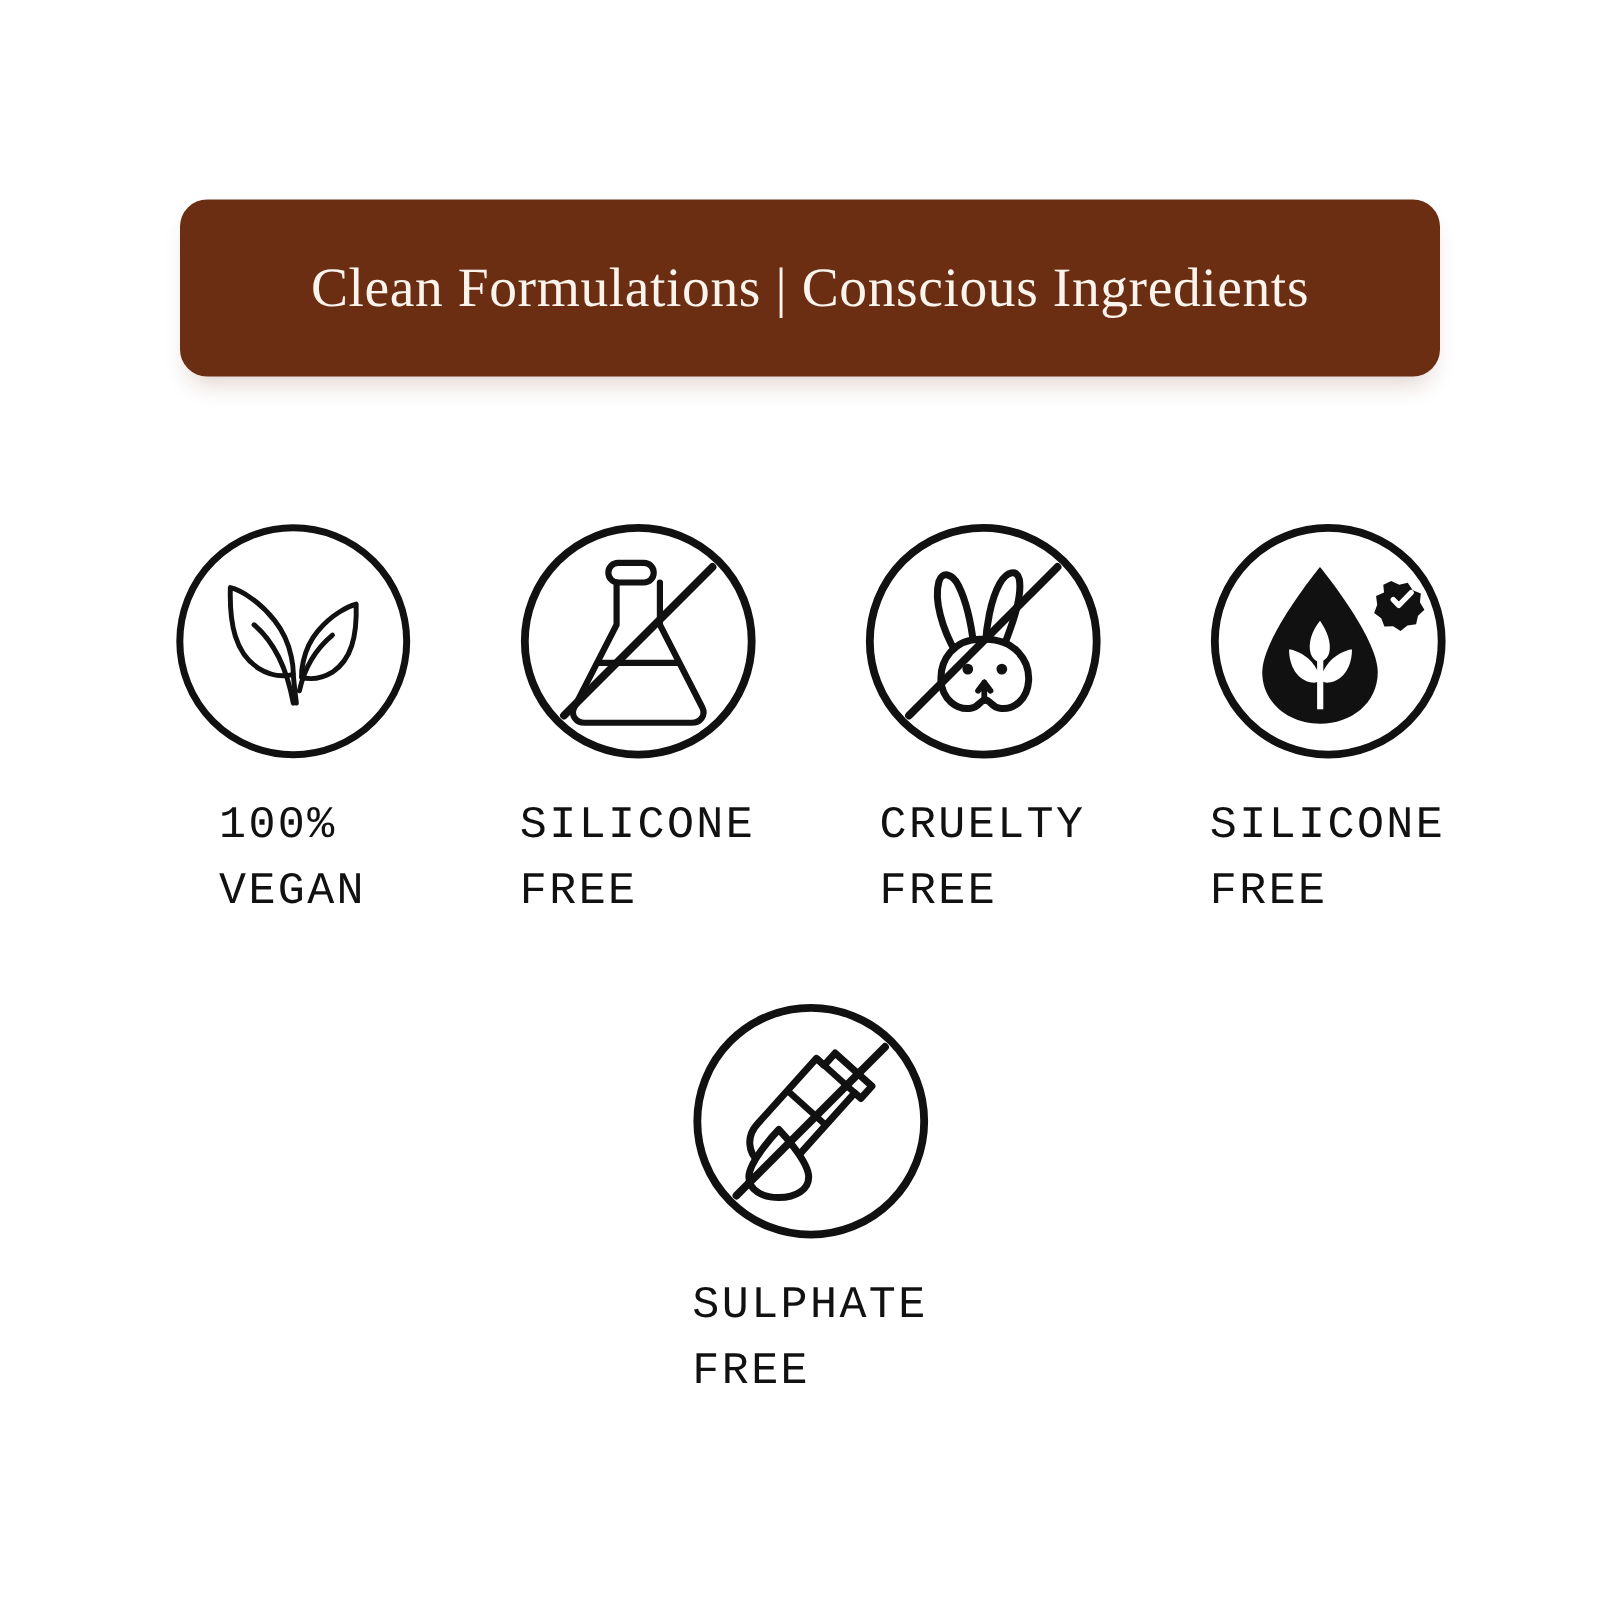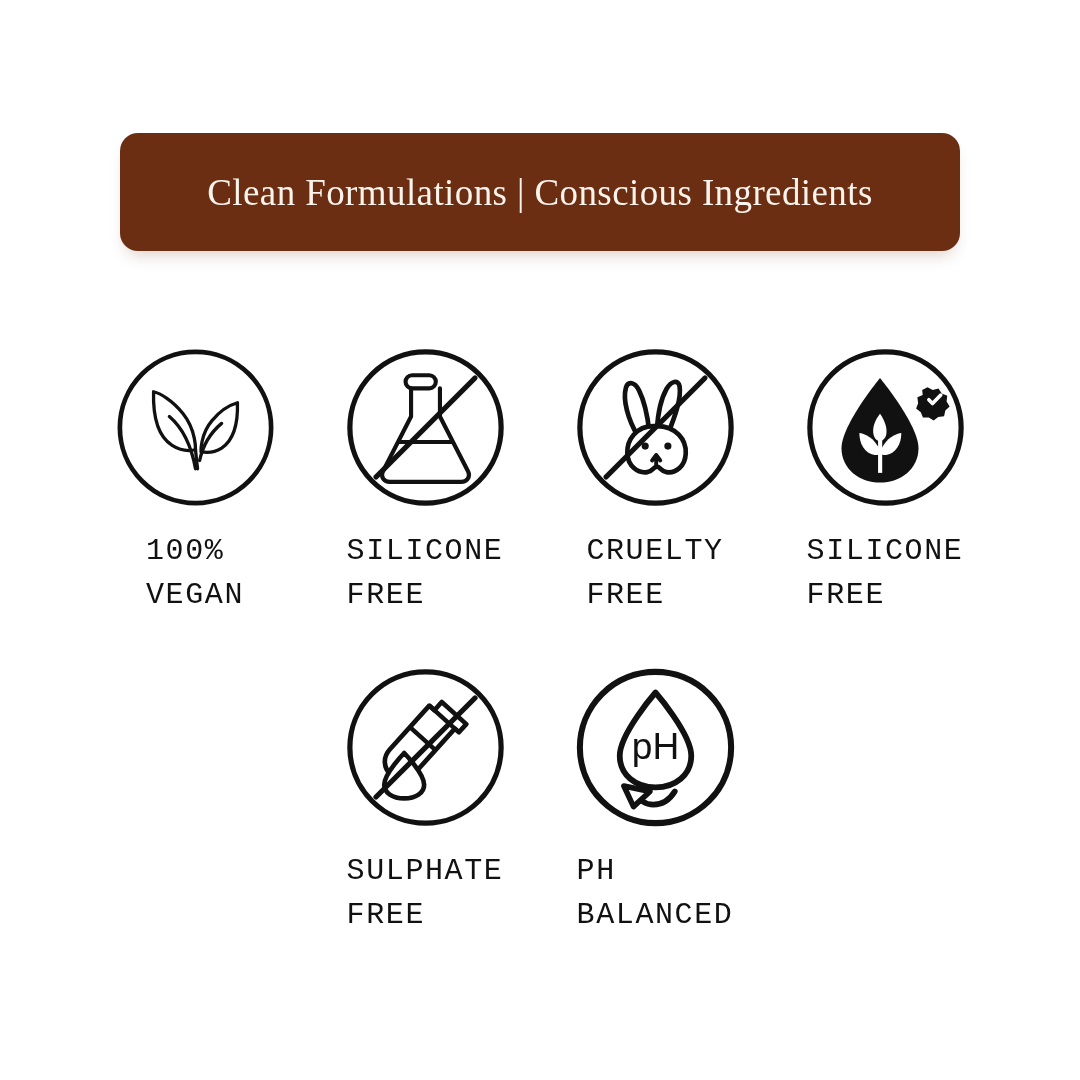--- a/index.html
+++ b/index.html
@@ -192,31 +192,16 @@
 
         <path d="M44.5 64 C 44.5 64, 30 79, 30 87 C 30 93, 36 97, 44.5 97
                  C 53 97, 59 93, 59 87 C 59 79, 44.5 64, 44.5 64 Z" fill="#fff" stroke="#111" stroke-width="3.4" stroke-linejoin="round"></path>
 
         <path d="M24 96 L 96 24" fill="none" stroke="#111" stroke-width="3.8" stroke-linecap="round"></path>
       </svg>
       <div class="badge-label">SULPHATE
 FREE</div>
     </div>
 
-    <div class="badge">
-      <svg class="badge-icon" viewBox="0 0 120 120">
-        <circle cx="60" cy="60" r="55" fill="none" stroke="#111" stroke-width="4.4"></circle>
-
-        <path d="M60 20 C 60 20, 34 50, 34 66 C 34 80, 45.5 89, 60 89
-                 C 74.5 89, 86 80, 86 66 C 86 50, 60 20, 60 20 Z" fill="#fff" stroke="#111" stroke-width="4.2" stroke-linejoin="round"></path>
-
-        <text x="60" y="68" text-anchor="middle" font-family="Liberation Sans, sans-serif" font-size="27" fill="#111">pH</text>
-
-        <path d="M46 93 C 50 104, 66 105, 74 92" fill="none" stroke="#111" stroke-width="4.2" stroke-linecap="round"></path>
-        <path d="M37 88 L 56 92 L 44 103 Z" fill="#fff" stroke="#111" stroke-width="4" stroke-linejoin="round"></path>
-      </svg>
-      <div class="badge-label">PH
-BALANCED</div>
-    </div>
 
   </div>
 
 </div>
 
 </body></html>

